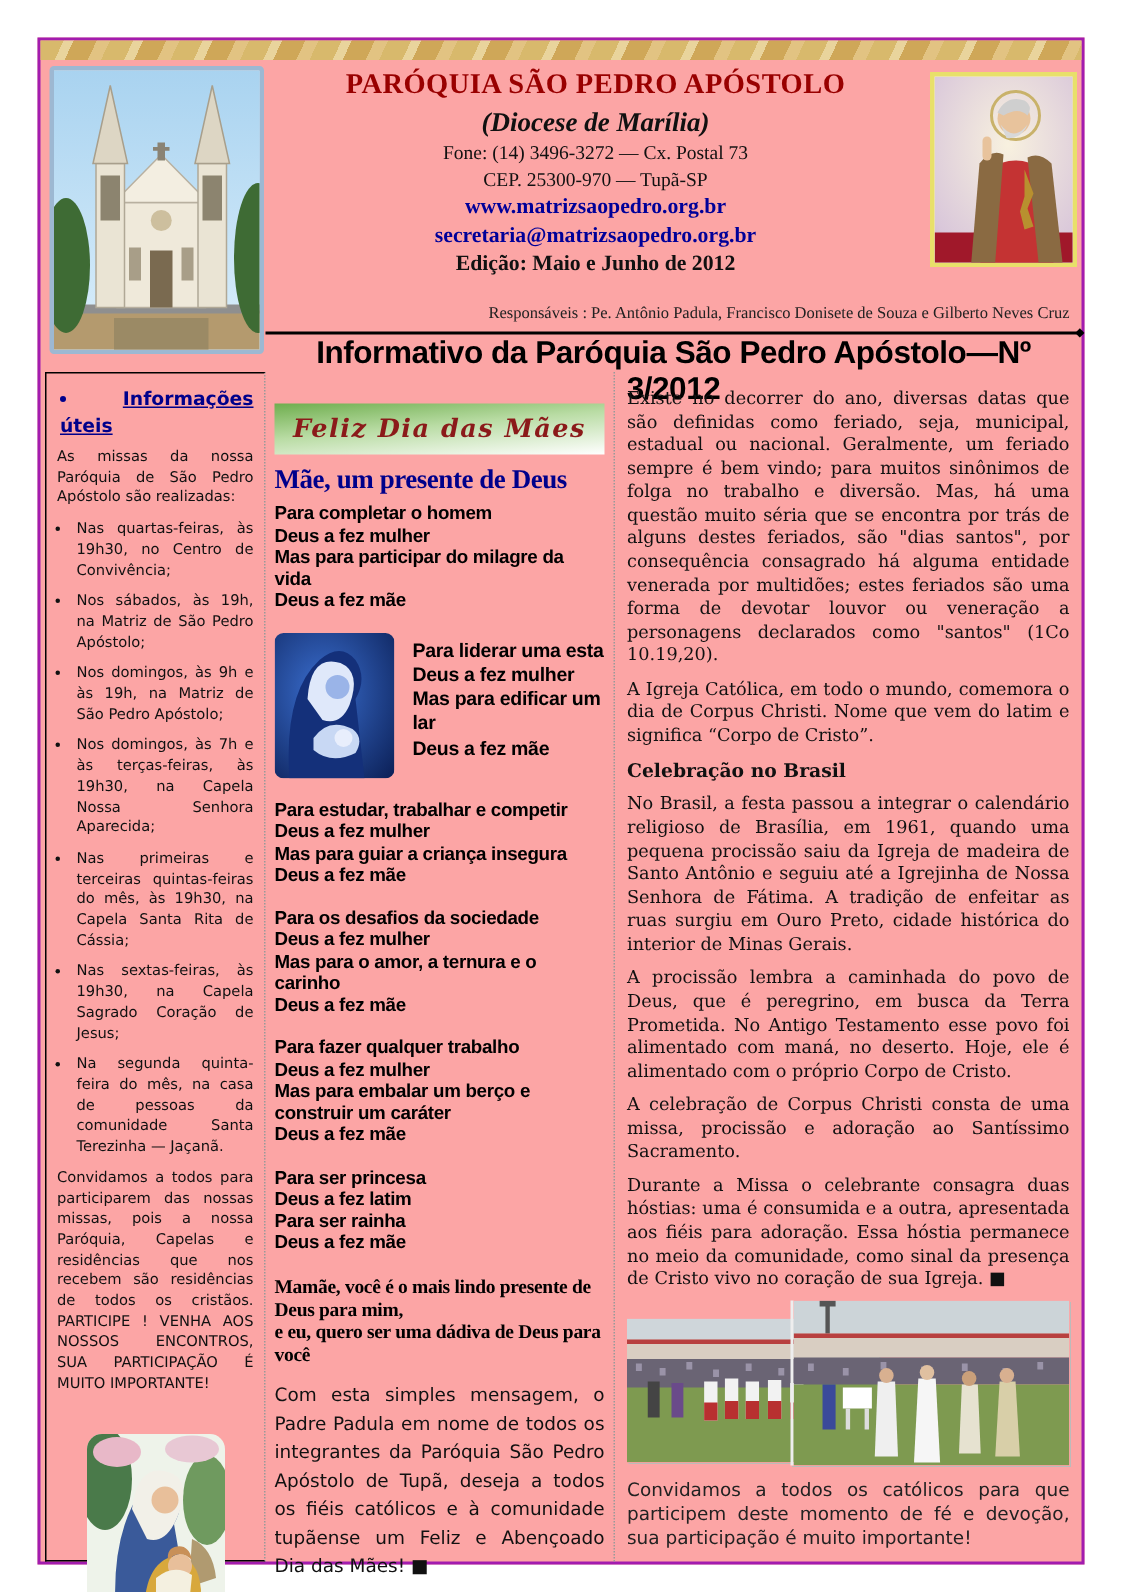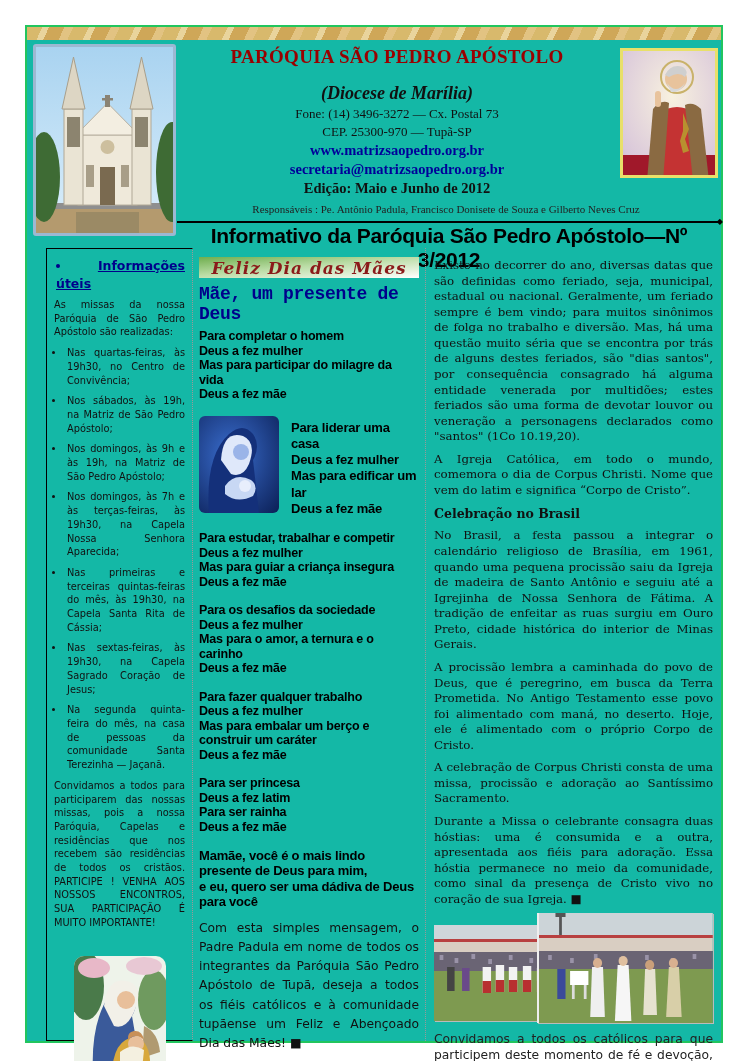--- a/index.html
+++ b/index.html
@@ -1,70 +1,70 @@
 <!DOCTYPE html>
 <html><head>
 <meta charset="utf-8">
 <style>
   * { box-sizing: border-box; margin: 0; padding: 0; }
   html,body { width:748px; height:1061px; background:#fff; font-family:"DejaVu Sans", sans-serif; }
   .page { position:absolute; left:25px; top:25px; width:698px; height:1018px;
-          border:2px solid #22c55e; background:#14b8a6; }
+          border:2px solid #a21caf; background:#fca5a5; }
   
   .gold-strip { height:13px; width:100%;
     background: repeating-linear-gradient(115deg,#d8b96c 0 14px,#e9d49c 14px 20px,#cfa758 20px 34px,#e2c382 34px 42px); }
   
   .header { position:relative; height:208px; }
   .church-photo { position:absolute; left:6px; top:4px; width:143px; height:192px;
     border:3px solid #9db8d2; border-radius:3px; overflow:hidden; background:#cfe6f7; }
   .saint-photo { position:absolute; right:3px; top:8px; width:98px; height:130px;
     border:3px solid #e8e06a; overflow:hidden; background:#f3ead9; }
   .head-center { position:absolute; left:152px; right:106px; top:6px; text-align:center;
     font-family:"Liberation Serif", serif; }
   .h-title { font-size:19px; font-weight:bold; color:#990000; letter-spacing:.3px; }
-  .h-sub { font-size:18px; font-weight:bold; font-style:italic; color:#111; margin-top:15px; }
+  .h-sub { font-size:18px; font-weight:bold; font-style:italic; color:#111; margin-top:3px; }
   .h-line { font-size:13px; color:#111; margin-top:2px; }
   .h-link { font-size:14.5px; font-weight:bold; color:#000099; margin-top:2px; cursor:pointer; }
   .h-ed { font-size:14.5px; font-weight:bold; color:#111; margin-top:2px; }
-  .responsaveis { position:absolute; left:152px; right:8px; top:163px; text-align:center;
+  .responsaveis { position:absolute; left:152px; right:8px; top:163px; text-align:right;
     font-family:"Liberation Serif", serif; font-size:11px; color:#222; }
   .rule1 { position:absolute; left:150px; right:0; top:181px; border-top:2px solid #000; }
   .rule1 .diamond { position:absolute; right:-2px; top:-6px; font-size:8px; color:#000; }
   .banner { position:absolute; left:150px; right:0; top:184px; text-align:center;
     font-family:"Liberation Sans", sans-serif; font-size:21px; font-weight:800;
     letter-spacing:-.3px; color:#000; }
   
-  .cols { position:absolute; left:0; right:0; top:221px; bottom:0; display:flex;padding-left:16px; }
+  .cols { position:absolute; left:0; right:0; top:221px; bottom:0; display:flex; }
   .col-left { margin-left:3px; width:147px; border:1px solid #000; border-right:1px dotted #999;
     padding:5px 7px 0 7px; font-size:9.8px; line-height:1.4; color:#111; text-align:justify; }
   .col-mid { width:233px; border-right:1px dotted #999; padding:3px 6px 0 6px; }
   .col-right { flex:1; padding:3px 8px 0 8px; }
   
   .info-title { list-style:disc inside; color:#00008B; font-weight:bold; font-size:12.5px;
     margin:3px 0 6px 2px; }
   .info-title span { text-decoration:underline; }
   .col-left p.intro { margin-bottom:7px; }
   .mass-list { list-style:disc outside; margin-left:11px; }
   .mass-list li { margin-bottom:7px; padding-left:2px; }
   .col-left p.closing { margin-top:2px; }
   .mary-left-wrap { text-align:center; margin-top:26px; }
   .mary-left { display:inline-block; width:92px; height:130px; border-radius:10px; overflow:hidden; }
   
-  .band { height:21px; display:flex; align-items:center; justify-content:center; margin-top:6px; }
+  .band { height:34px; display:flex; align-items:center; justify-content:center; margin-top:18px; }
   .band-green { background:linear-gradient(175deg,#6fae4e 0%,#b9dca4 45%,#ffffff 100%);
     font-family:"DejaVu Serif", serif; font-style:italic; font-weight:bold; font-size:17px;
     color:#8B1A1A; letter-spacing:1px; }
-  .poem-title { font-family:Liberation Mono, monospace; font-weight:bold; font-size:18px;
+  .poem-title { font-family:Liberation Serif, serif; font-weight:bold; font-size:18px;
     color:#00008B; margin:6px 0 5px 0; letter-spacing:-.3px; }
   .stanza { white-space:pre-line; font-family:"Liberation Sans", sans-serif; font-weight:bold;
     font-size:12.5px; line-height:1.16; letter-spacing:-.2px; color:#000; margin-bottom:14px; }
   .img-row { display:flex; margin-bottom:14px; }
   .mary-blue { flex:0 0 80px; height:97px; border-radius:6px; overflow:hidden; }
   .img-row .stanza { margin:4px 0 0 12px; font-size:13px; line-height:1.25; }
-  .poem-close { white-space:pre-line; font-family:Liberation Sans, sans-serif; font-weight:bold;
+  .poem-close { white-space:pre-line; font-family:Liberation Serif, serif; font-weight:bold;
     font-size:13px; line-height:1.18; letter-spacing:-.2px; margin:2px 0 10px 0; }
   .mid-final { font-size:12.3px; line-height:1.55; text-align:justify; color:#111; }
   
   .band-blue { background:linear-gradient(to bottom,#e2f3fb,#b5e0f3);
     font-family:"DejaVu Sans", sans-serif; font-weight:bold; font-size:16px; color:#1a1208;
     letter-spacing:.2px; }
   .col-right p.serif { font-family:"DejaVu Serif", serif; font-size:11.8px; line-height:1.32;
     text-align:justify; color:#111; margin-top:7px; }
   .subhead { font-family:"DejaVu Serif", serif; font-weight:bold; font-size:12.5px;
     color:#111; margin-top:8px; }
@@ -214,21 +214,21 @@
               </radialGradient>
             </defs>
             <rect width="80" height="97" fill="url(#mb)"></rect>
             <path d="M10 97 Q6 40 30 18 Q44 6 54 18 Q62 30 54 44 L60 97 Z" fill="#14307a"></path>
             <path d="M22 44 Q24 14 44 20 Q58 26 50 48 Q44 62 32 58 Z" fill="#dfe8fa"></path>
             <circle cx="42" cy="36" r="8" fill="#9ab4e8"></circle>
             <path d="M26 70 q10 -14 26 -6 q8 6 2 16 q-16 8 -28 -2 z" fill="#c8d8f4"></path>
             <circle cx="46" cy="70" r="6" fill="#e8eefc"></circle>
           </svg>
         </div>
-        <div class="stanza">Para liderar uma casa
+        <div class="stanza">Para liderar uma esta
 Deus a fez mulher
 Mas para edificar um lar
 Deus a fez mãe</div>
       </div>
       <div class="stanza">Para estudar, trabalhar e competir
 Deus a fez mulher
 Mas para guiar a criança insegura
 Deus a fez mãe</div>
       <div class="stanza">Para os desafios da sociedade
 Deus a fez mulher

